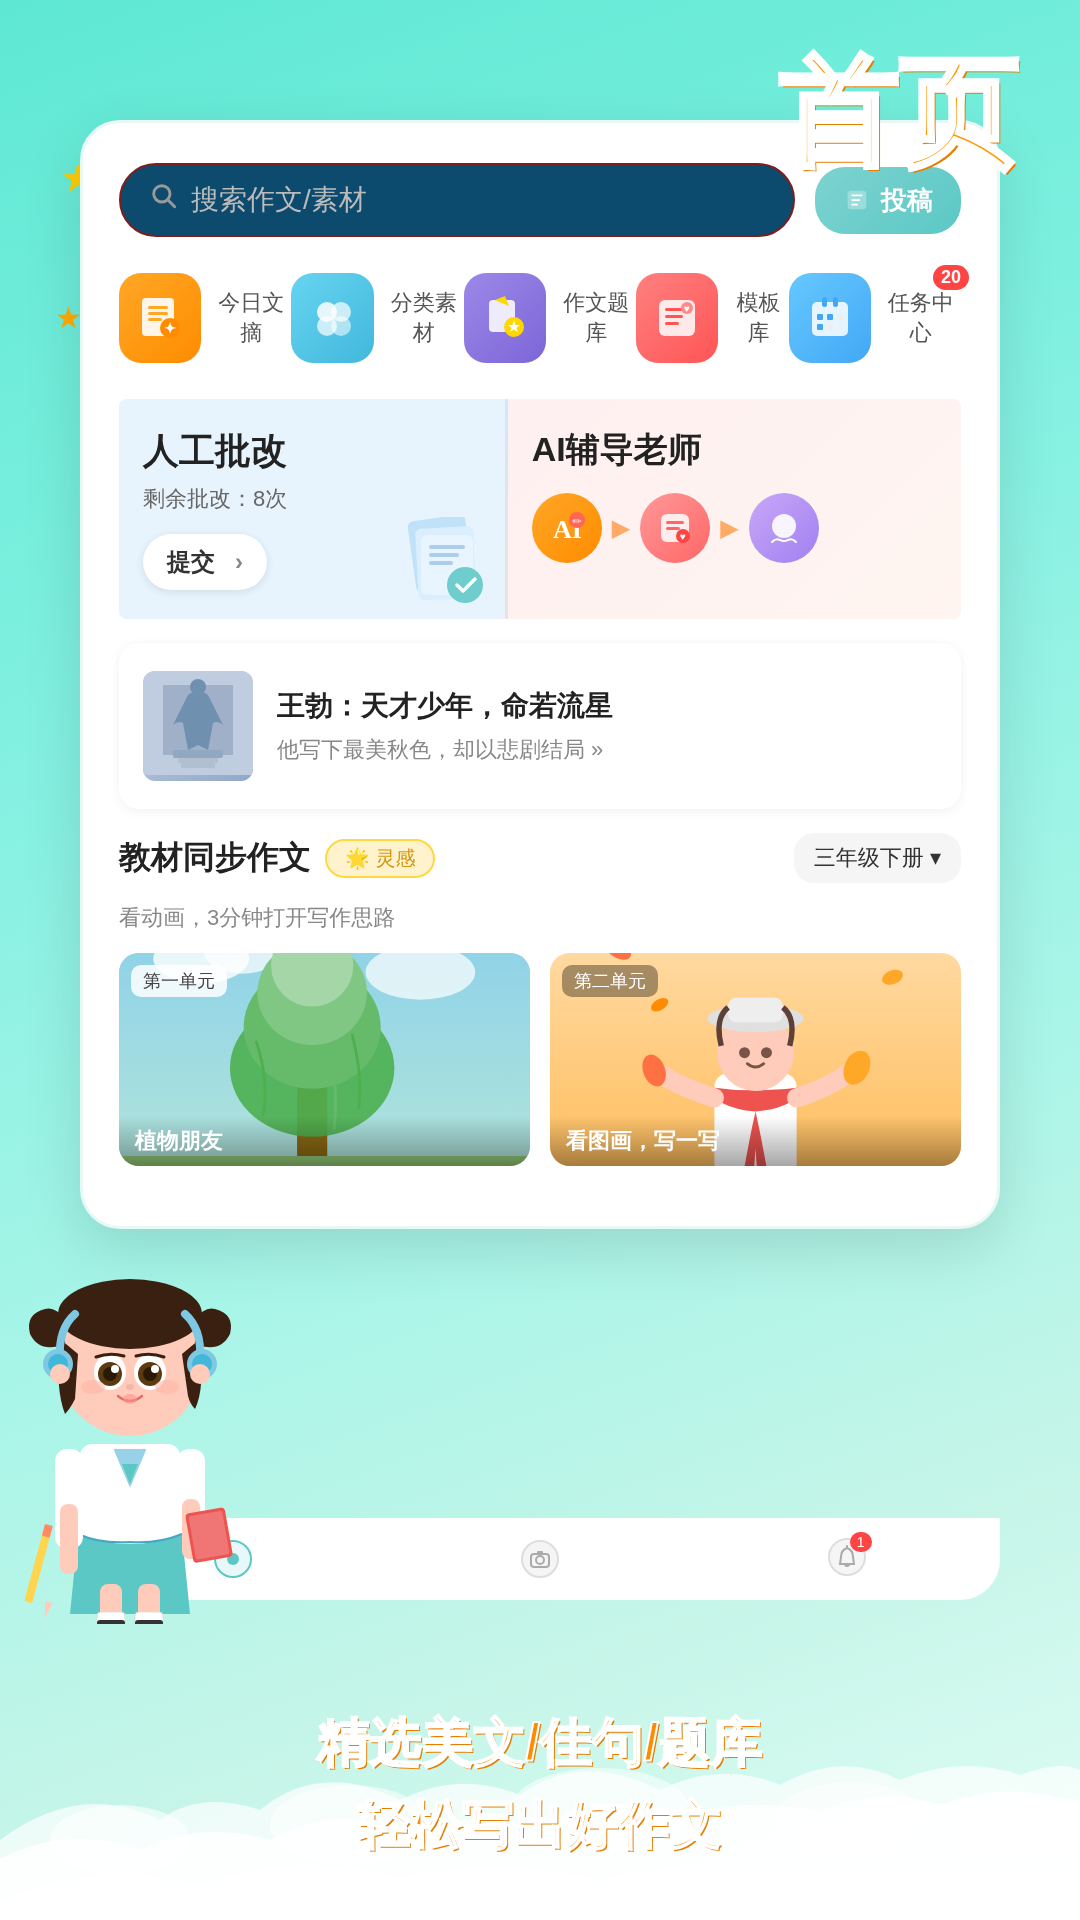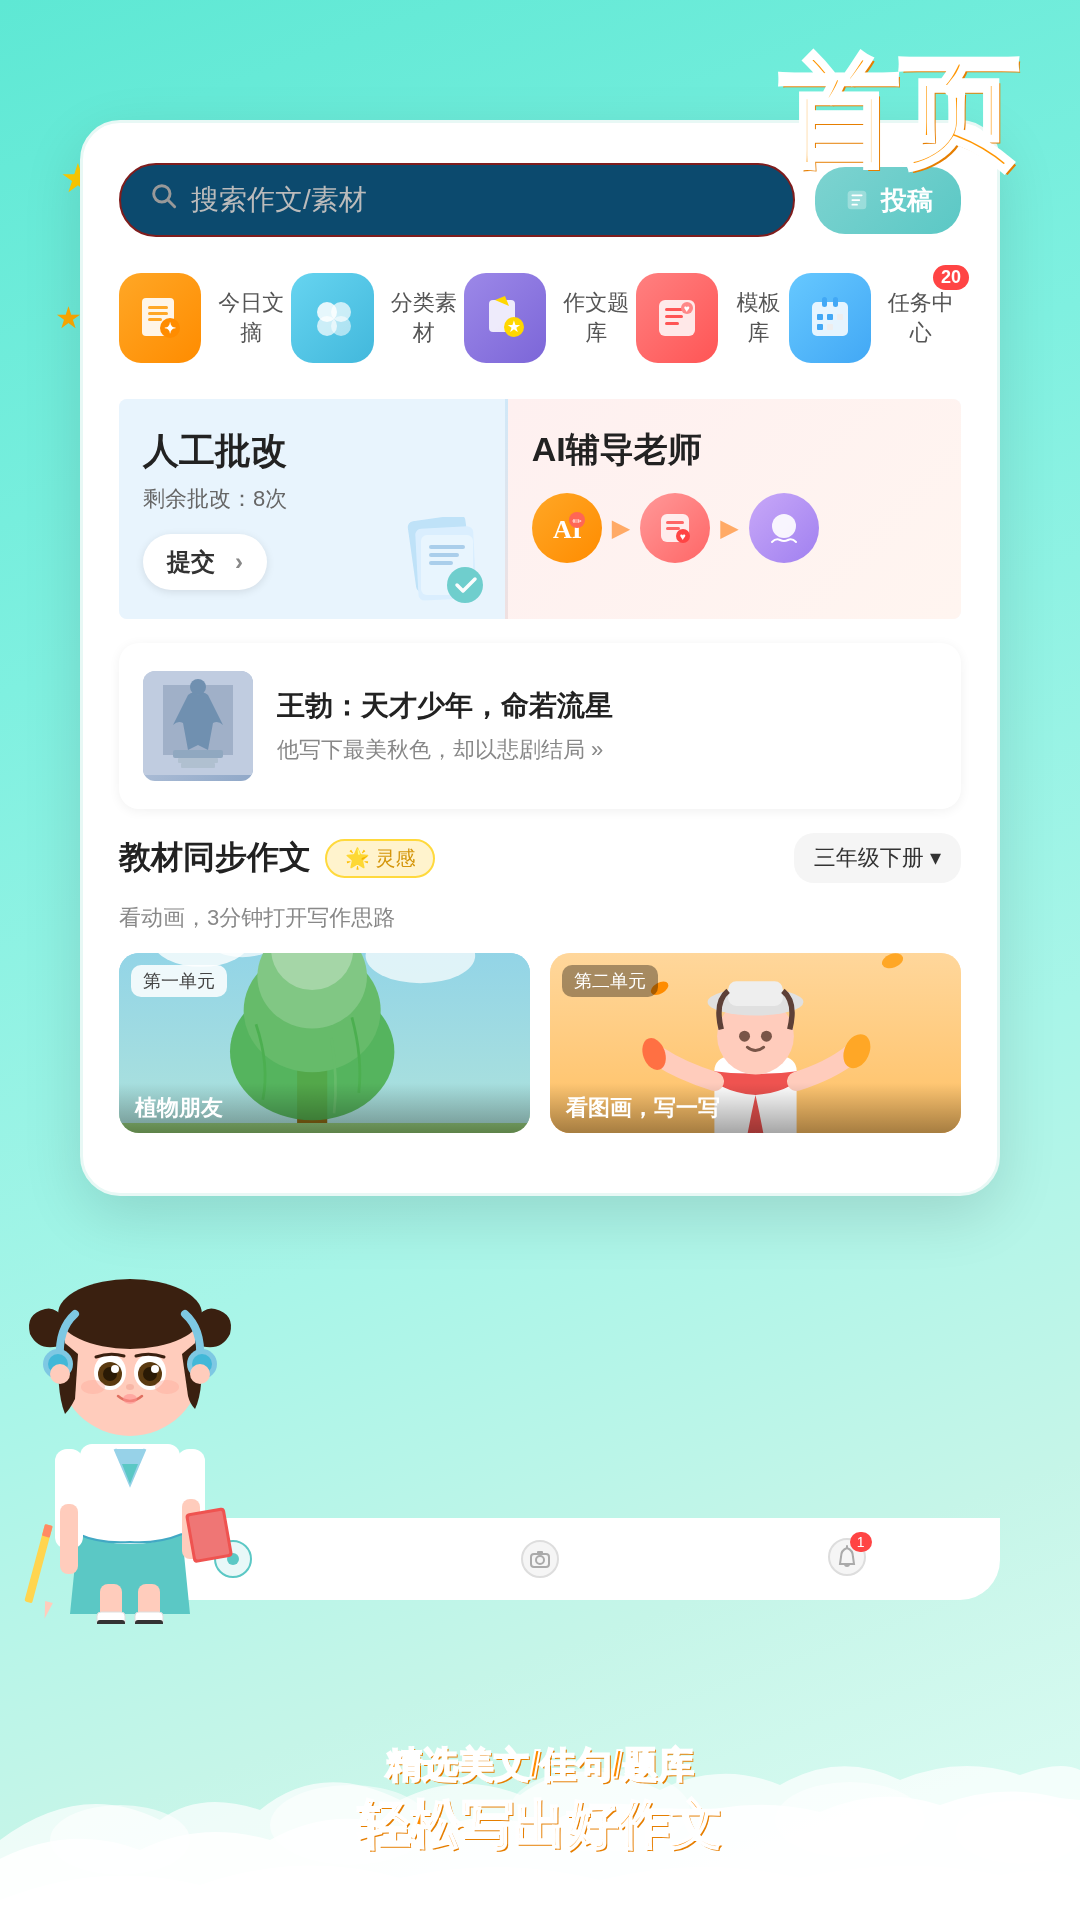--- a/index.html
+++ b/index.html
@@ -304,21 +304,21 @@
 
     .textbook-cards {
       display: flex;
       gap: 20px;
     }
     .tb-card {
       flex: 1;
       border-radius: 20px;
       overflow: hidden;
       position: relative;
-      height: 180px;
+      height: 213px;
       cursor: pointer;
     }
     .tb-card-label {
       position: absolute;
       bottom: 0;
       left: 0;
       right: 0;
       padding: 10px 16px;
       background: linear-gradient(transparent, rgba(0,0,0,0.35));
       color: white;
@@ -371,26 +371,26 @@
     
     .bottom-text {
       position: absolute;
       bottom: 60px;
       left: 0;
       right: 0;
       text-align: center;
       z-index: 5;
     }
     .bottom-text-line1 {
-      font-size: 36px;
+      font-size: 52px;
       font-weight: 900;
       color: #ff8c00;
       -webkit-text-stroke: 2px #fff;
       text-shadow: 2px 2px 0 #e67e00;
-      margin-bottom: 0;
+      margin-bottom: 12px;
     }
     .bottom-text-line2 {
       font-size: 52px;
       font-weight: 900;
       color: #ff8c00;
       -webkit-text-stroke: 2px #fff;
       text-shadow: 2px 2px 0 #e67e00;
     }
 
     

